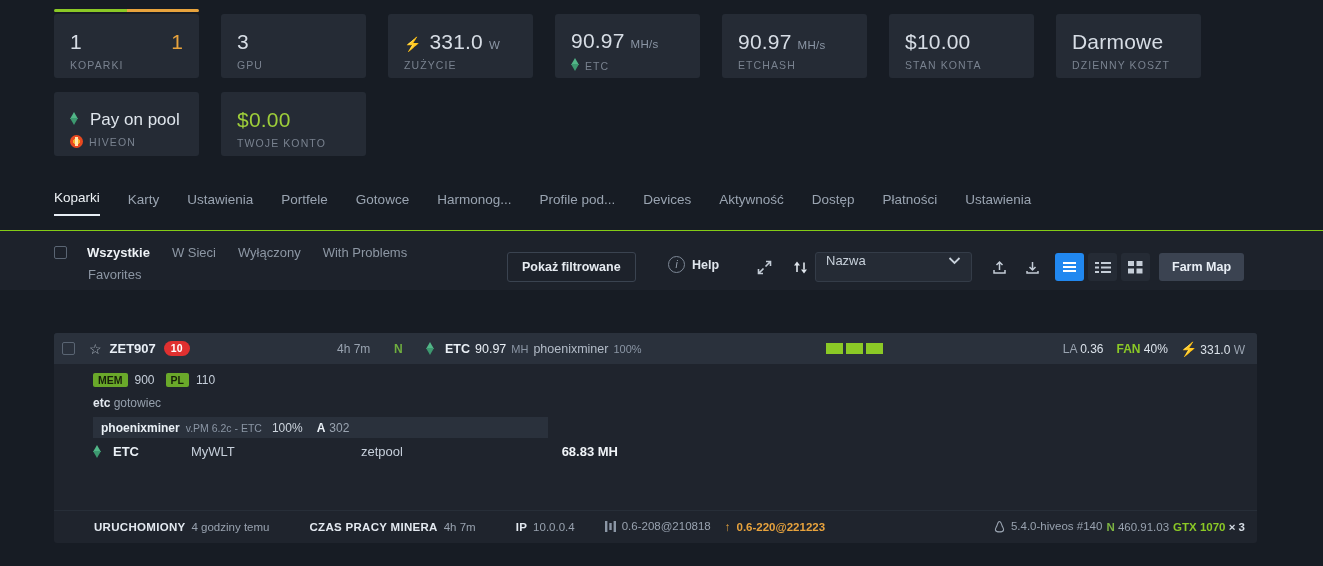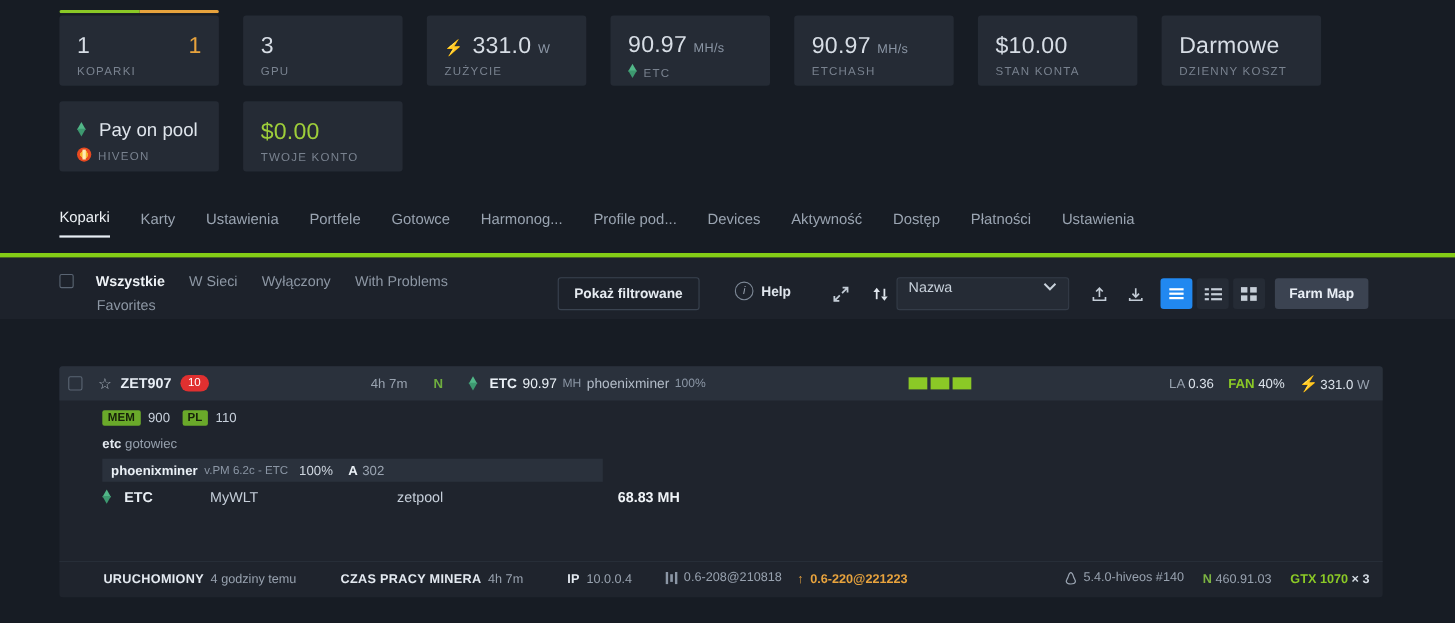--- a/index.html
+++ b/index.html
@@ -50,21 +50,21 @@
   }
   .hiveon-mark::after{ content:""; position:absolute; left:5px; top:2px; width:3px; height:9px; background:#ffe9b0; }
   .pay-title { font-size:17px; color:#dfe5ec; }
 
   
   .navtabs { margin: 6px 0 0 54px; display:flex; gap:28px; align-items:flex-end; height:36px; }
   .navtab { font-size:13.5px; color:#9aa4b1; padding-bottom:9px; cursor:pointer; white-space:nowrap; }
   .navtab.active { color:#eef2f6; border-bottom:2px solid #e8eef5; }
 
   
-  .strip { margin-top: 14px; background:#1d222b; border-top:4px solid #84cc16; height:60px; position:relative; }
+  .strip { margin-top: 14px; background:#1d222b; border-top:1px solid #84cc16; height:60px; position:relative; }
   .strip-inner { position:relative; height:100%; }
   .chk {
     width:13px; height:13px; border:1px solid #5a6573; border-radius:2px; background:transparent; display:inline-block;
   }
   .filters { position:absolute; left:54px; top:11px; display:flex; flex-wrap:wrap; width:430px; align-items:flex-start; }
   .filters .chk { margin:4px 20px 0 0; }
   .flink { font-size:13px; color:#8d97a4; margin-right:22px; line-height:22px; cursor:pointer; }
   .flink.active { color:#eef2f6; font-weight:bold; }
   .flink.wrapnew { margin-left:34px; }
 
@@ -110,21 +110,21 @@
     border-radius:3px;
   }
   .rig-head {
     height:31px; background:#2a313c; display:flex; align-items:center; position:relative;
     border-radius:3px 3px 0 0;
   }
   .rig-head .chk{ margin-left:8px; }
   .star { margin-left:14px; color:#aeb7c2; font-size:14px; line-height:1; }
   .rig-name { margin-left:8px; font-size:13px; font-weight:bold; color:#e9eff6; }
   .badge-red {
-    margin-left:8px; background:#e03030; color:#fff; font-size:10.5px; font-weight:normal;
+    margin-left:8px; background:#e03030; color:#fff; font-size:10.5px; font-weight:bold;
     border-radius:9px; padding:1.5px 7px; line-height:1.2;
   }
   .uptime{ position:absolute; left:283px; font-size:12px; color:#99a3b0; }
   .nflag{ position:absolute; left:340px; font-size:12px; font-weight:bold; color:#6fae3f; }
   .coinblk{ position:absolute; left:372px; display:flex; align-items:center; font-size:12.5px; gap:5px;}
   .coinblk .c1{ font-weight:bold; color:#eaf0f6; }
   .coinblk .c2{ color:#eaf0f6; }
   .coinblk .mh{ color:#8b96a5; font-size:11px; }
   .coinblk .miner{ color:#b3bcc8; }
   .coinblk .pct{ color:#8b96a5; font-size:11px; }
@@ -157,21 +157,21 @@
   .coinrow .pool{ color:#c6cfda; }
   .coinrow .hash{ position:absolute; right:0; color:#f0f4f8; font-weight:bold; }
 
   .rig-foot{
     border-top:1px solid #272e38; height:33px; display:flex; align-items:center; position:relative;
     font-size:11.5px;
   }
   .rig-foot .seg{ margin-left:40px; display:flex; align-items:flex-start; gap:6px; }
   .rig-foot .lbl{ color:#e4eaf1; font-weight:bold; letter-spacing:0.3px; }
   .rig-foot .val{ color:#98a2af; }
-  .right-foot{ position:absolute; right:12px; display:flex; align-items:center; gap:17px; }
+  .right-foot{ position:absolute; right:12px; display:flex; align-items:center; gap:4px; }
   .ver-old{ color:#98a2af; }
   .ver-new{ color:#e8a33d; font-weight:bold; }
   .nvidia{ color:#7cb342; font-weight:bold; }
   .nvidia span{ color:#98a2af; font-weight:normal; }
   .gpu-model{ color:#8bc926; font-weight:bold; }
   .gpu-model span{ color:#d5dce4; }
 </style>
 </head>
 <body>
 

